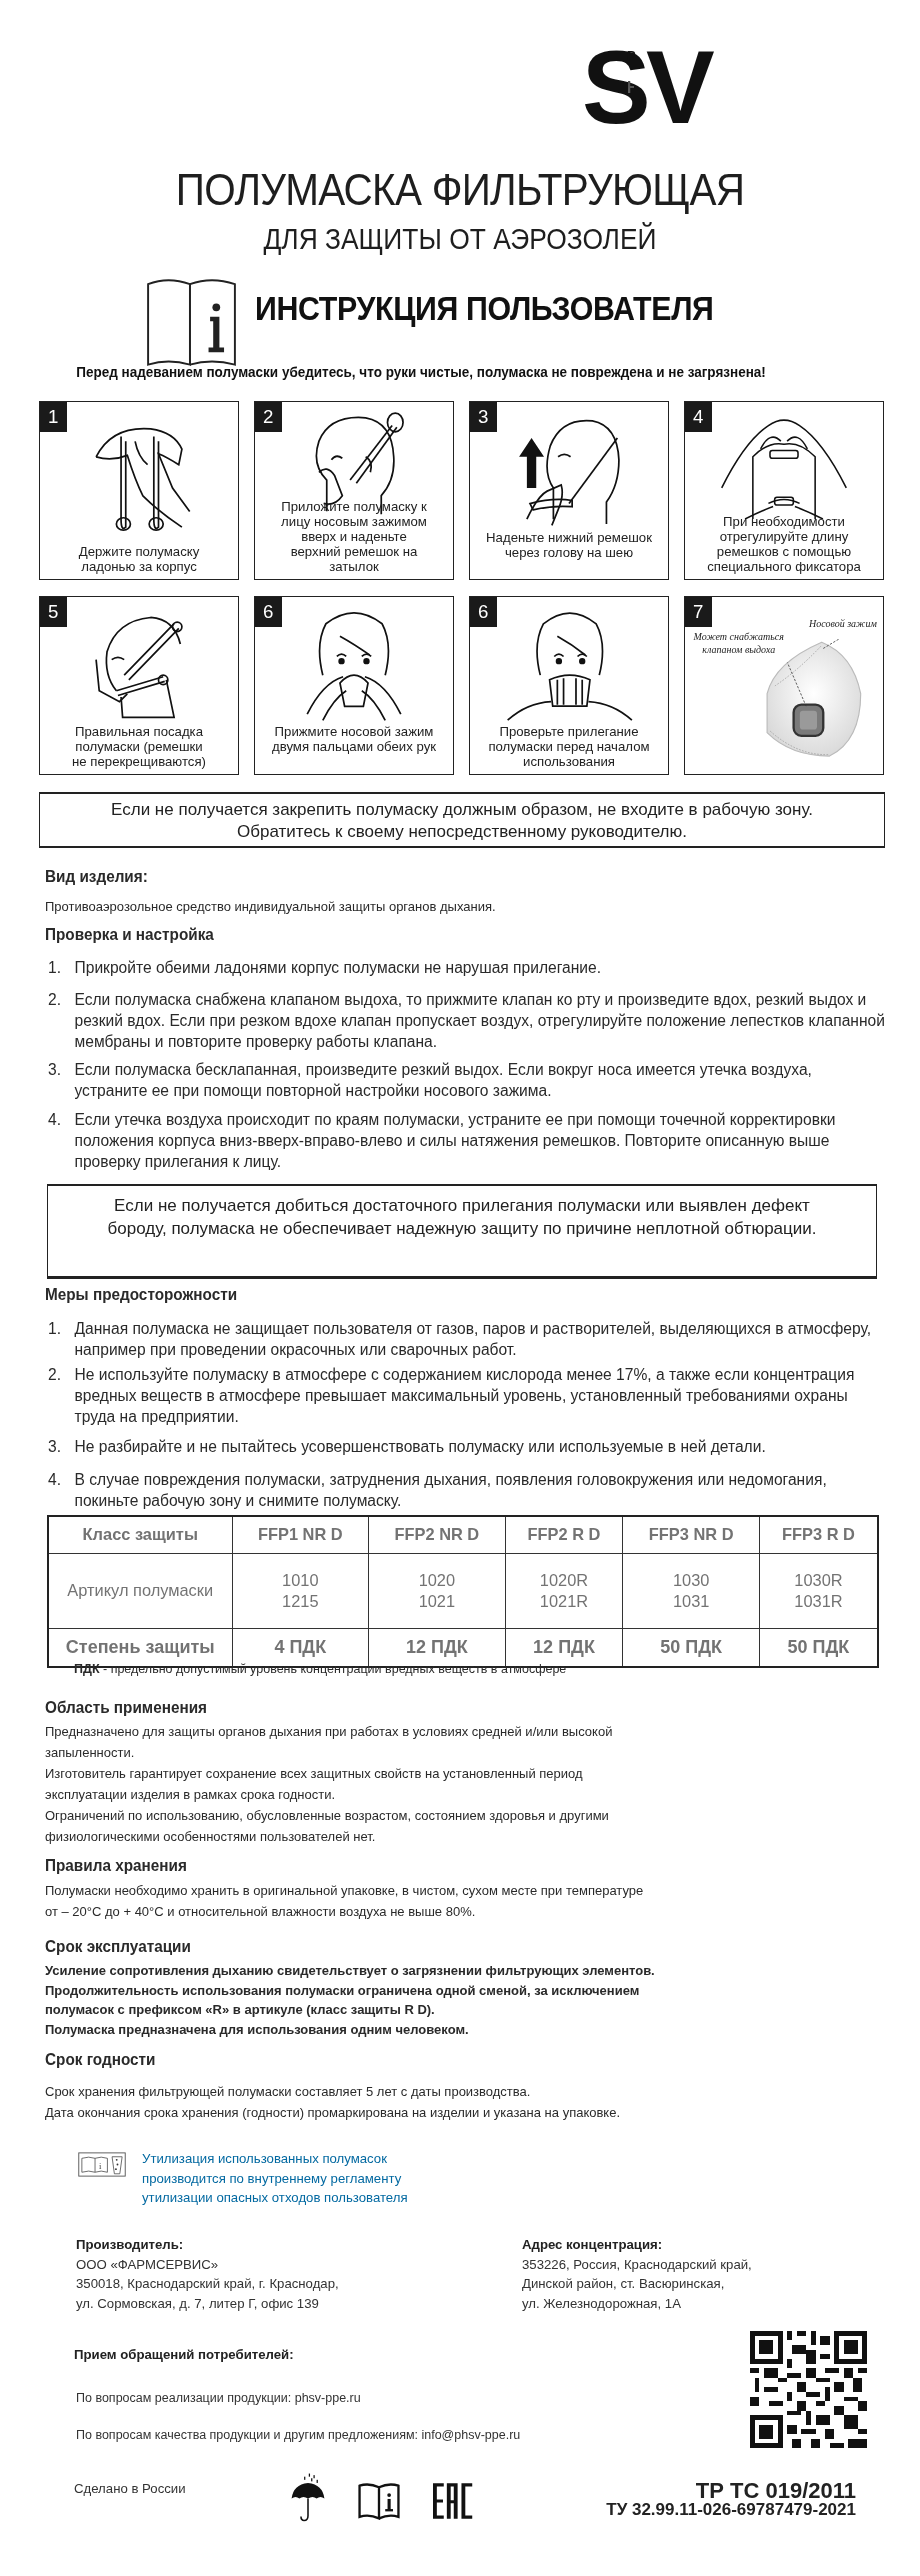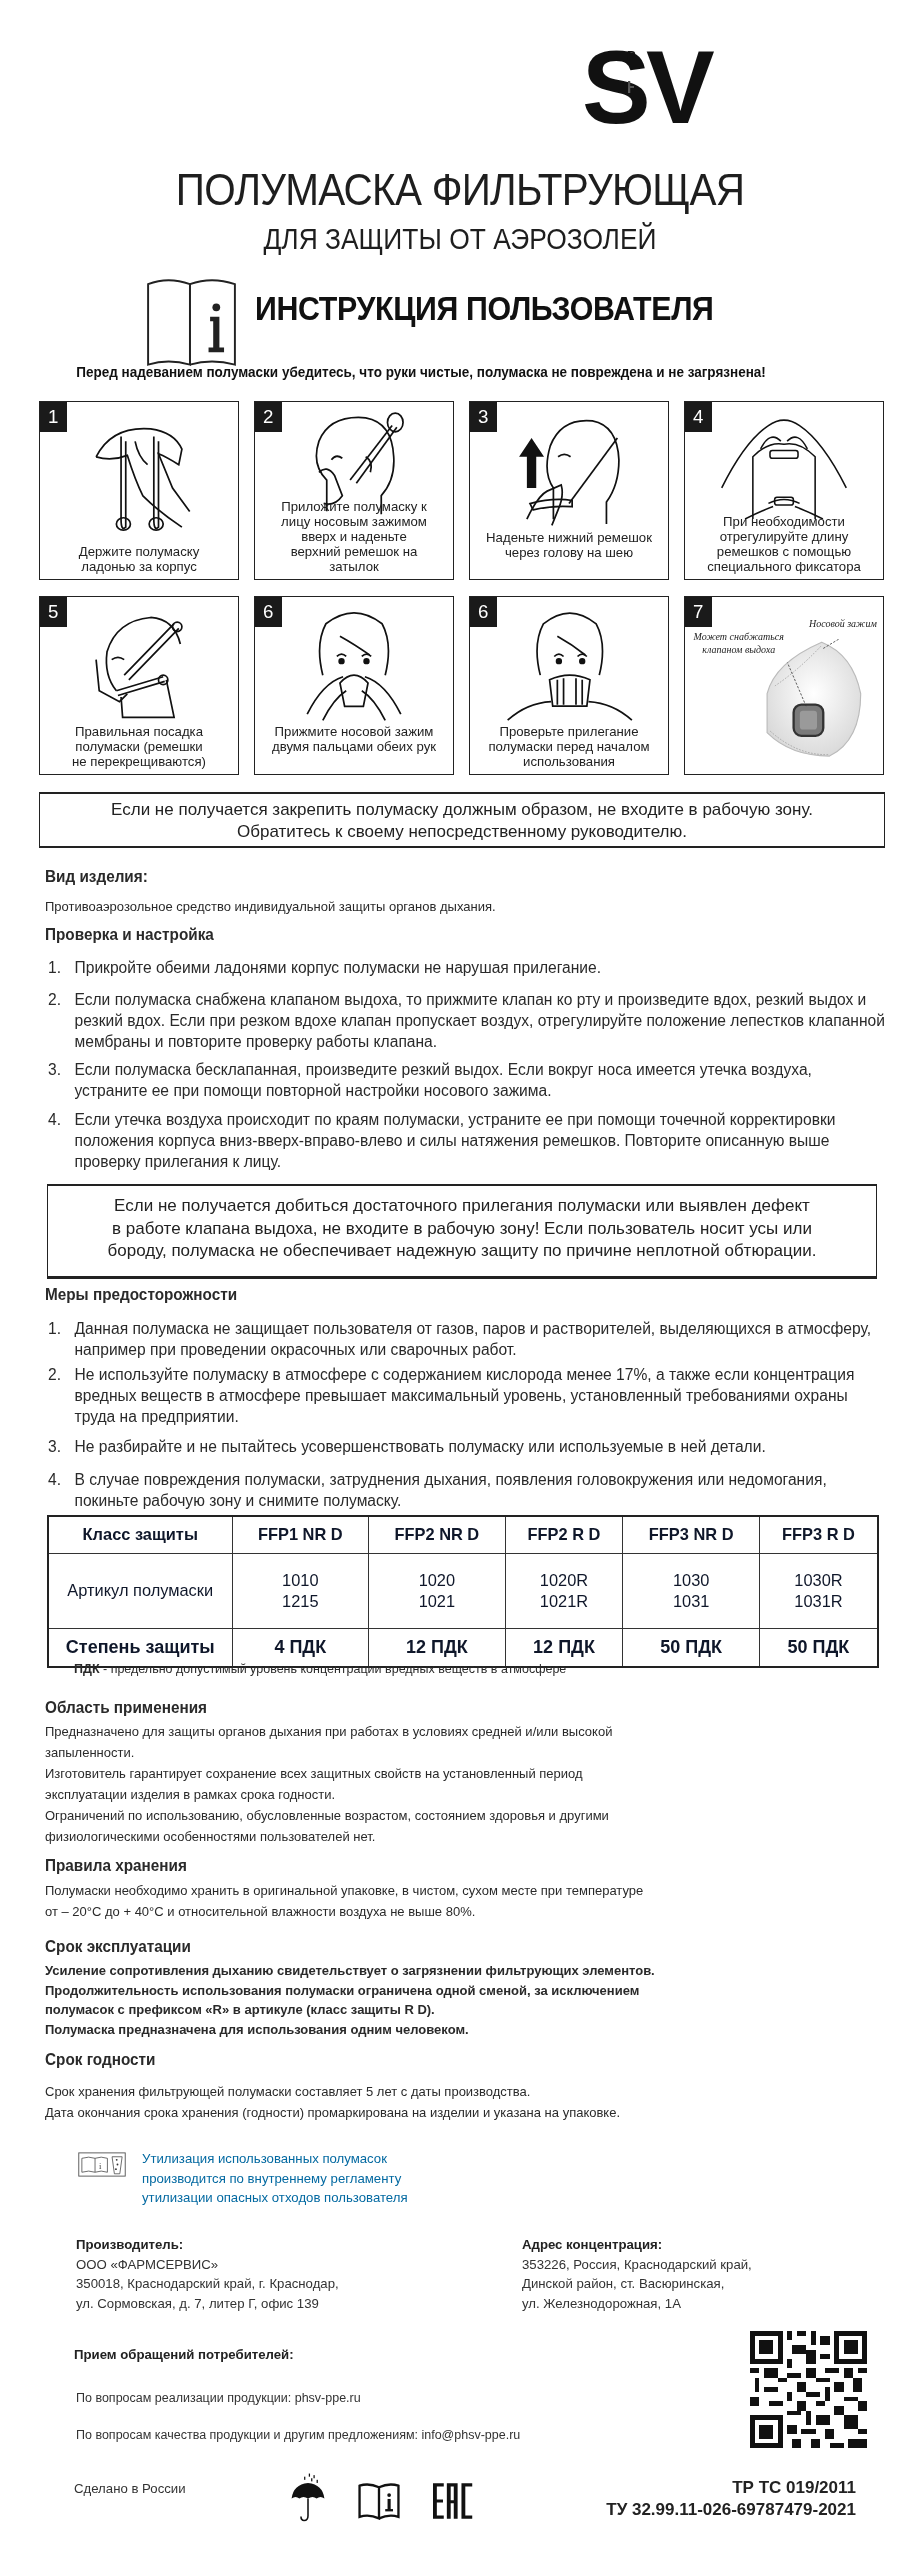--- a/index.html
+++ b/index.html
@@ -35,21 +35,21 @@
   .h { position: absolute; left: 45px; font-size: 17px; font-weight: 700; color: #2a2a2a; transform: scaleX(0.9); transform-origin: left; }
   .p { position: absolute; left: 45px; font-size: 13px; line-height: 21px; color: #2a2a2a; width: 841px; }
   .ol-item { position: absolute; left: 48px; width: 841px; font-size: 15.6px; line-height: 21px; color: #2a2a2a; }
   .ol-item .n { position: absolute; left: 0; top: 0; }
   .ol-item .t { display: block; margin-left: 26.5px; }
 
   .warn-box2 { left: 47px; width: 830px; top: 1184px; height: 95px; border: 1.6px solid #222; border-top-width: 2.3px; border-bottom-width: 3.1px; text-align: center; font-size: 17px; line-height: 22.6px; padding-top: 9.3px; color: #222; }
 
   
   .ptable { position: absolute; left: 47px; top: 1515px; width: 832px; border-collapse: collapse; border: 2.3px solid #222; }
-  .ptable td { border: 1.6px solid #333; text-align: center; vertical-align: middle; color: #0f172a; }
+  .ptable td { border: 1.6px solid #333; text-align: center; vertical-align: middle; color: #737373; }
   .ptable tr.r1 td { height: 37px; font-weight: 700; font-size: 16.4px; }
   .ptable tr.r2 td { height: 75px; font-size: 16.4px; line-height: 21px; }
   .ptable tr.r3 td { height: 39px; font-weight: 700; font-size: 18px; }
   .ptable td.lbl { width: 184px; font-size: 16.4px; }
   .ptable tr.r2 td.lbl { font-weight: 400; }
 
   .pdk-note { left: 74px; top: 1662px; font-size: 12.5px; color: #2a2a2a; }
   .pdk-note b { font-weight: 700; }
 
   
@@ -61,21 +61,21 @@
 
   .consumer-hd { left: 74px; top: 2347px; font-size: 13.2px; font-weight: 700; color: #222; }
   .consumer-1 { left: 76px; top: 2391px; font-size: 12.5px; color: #333; }
   .consumer-2 { left: 76px; top: 2428px; font-size: 12.5px; color: #333; }
   .qr { left: 750px; top: 2331px; width: 117px; height: 117px; }
 
   .made-in { left: 74px; top: 2481px; font-size: 13.2px; color: #333; }
   .umbrella-icon { left: 290px; top: 2472px; width: 36px; height: 50px; }
   .manual-icon { left: 358px; top: 2481px; width: 42px; height: 39px; }
   .eac-icon { left: 433px; top: 2483px; width: 40px; height: 36px; }
-  .std1 { right: 64px; top: 2478px; font-size: 17px; font-weight: 700; color: #222; text-align: center; }
+  .std1 { right: 64px; top: 2478px; font-size: 22px; font-weight: 700; color: #222; text-align: center; }
   .std2 { right: 64px; top: 2500px; font-size: 17px; font-weight: 700; color: #222; text-align: right; }
 </style>
 </head>
 <body>
 
 <div class="abs logo">
   <span class="p">P</span><span class="h">H</span><span class="s">S</span><span class="v">V</span>
 </div>
 
 <div class="abs title1">ПОЛУМАСКА ФИЛЬТРУЮЩАЯ</div>
@@ -248,21 +248,20 @@
   <span class="n">3.</span>
   <span class="t">Если полумаска бесклапанная, произведите резкий выдох. Если вокруг носа имеется утечка воздуха, устраните ее при помощи повторной настройки носового зажима.</span>
 </div>
 <div class="ol-item" style="top:1109px;">
   <span class="n">4.</span>
   <span class="t">Если утечка воздуха происходит по краям полумаски, устраните ее при помощи точечной корректировки положения корпуса вниз-вверх-вправо-влево и силы натяжения ремешков. Повторите описанную выше проверку прилегания к лицу.</span>
 </div>
 
 <div class="abs warn-box2">
   <div>Если не получается добиться достаточного прилегания полумаски или выявлен дефект</div>
-  <div>в работе клапана выдоха, не входите в рабочую зону! Если пользователь носит усы или</div>
   <div>бороду, полумаска не обеспечивает надежную защиту по причине неплотной обтюрации.</div>
 </div>
 
 <div class="h" style="top:1285px;">Меры предосторожности</div>
 <div class="ol-item" style="top:1318px;">
   <span class="n">1.</span>
   <span class="t">Данная полумаска не защищает пользователя от газов, паров и растворителей, выделяющихся в атмосферу, например при проведении окрасочных или сварочных работ.</span>
 </div>
 <div class="ol-item" style="top:1364px;">
   <span class="n">2.</span>

